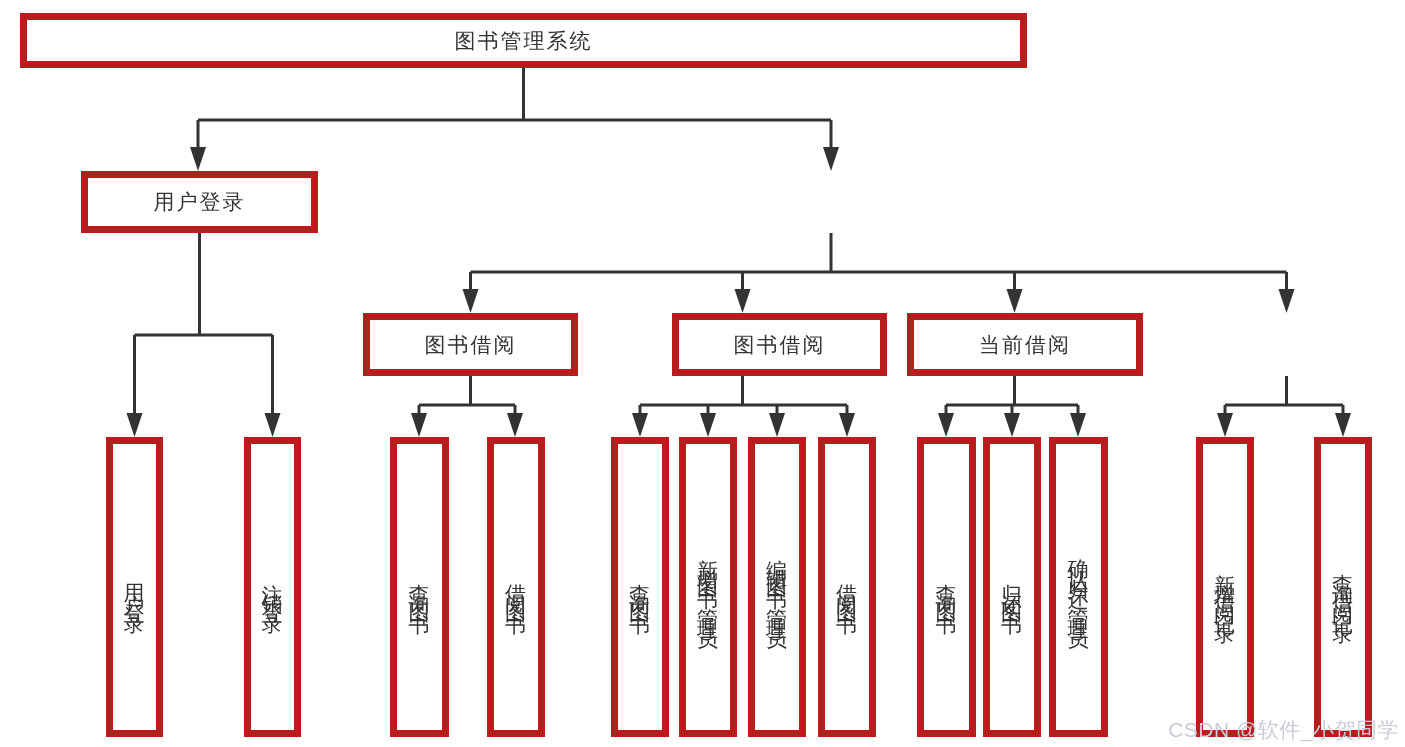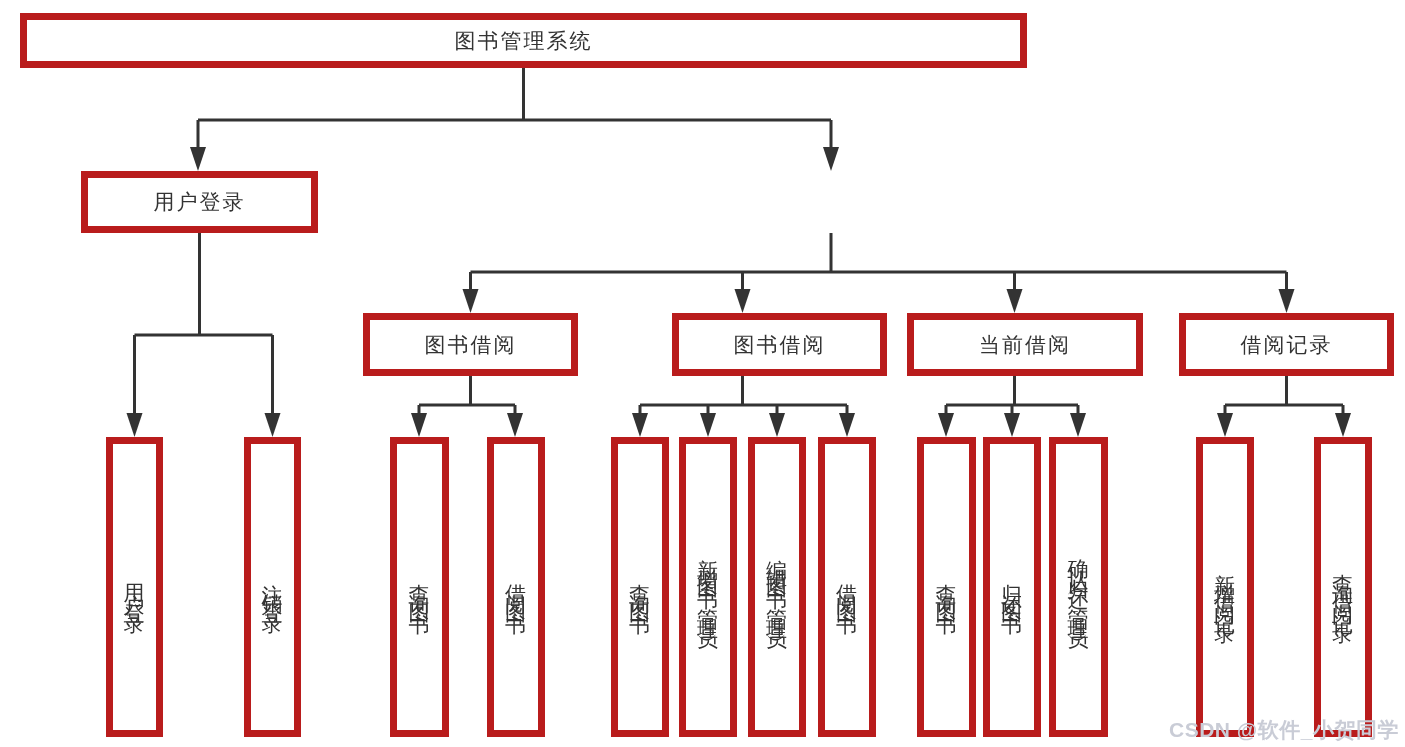--- a/index.html
+++ b/index.html
@@ -48,21 +48,20 @@
   }
   .watermark {
     position: absolute;
     right: 6px;
     bottom: 3px;
     z-index: 5;
     font-size: 21px;
     letter-spacing: 0.5px;
     color: #c9ccd6;
     white-space: nowrap;
-    font-weight: bold;
   }
 </style>
 </head>
 <body>
 
 <div id="canvas">
 
   <svg class="wires" width="1405" height="747" viewBox="0 0 1405 747">
     <g stroke="#333333" stroke-width="3" fill="none">
 
@@ -113,23 +112,20 @@
 
   <div class="hbox" style="left:363px;top:313px;width:215px;height:63px">
     <span class="lbl">图书借阅</span>
   </div>
   <div class="hbox" style="left:672px;top:313px;width:215px;height:63px">
     <span class="lbl">图书借阅</span>
   </div>
   <div class="hbox" style="left:907px;top:313px;width:236px;height:63px">
     <span class="lbl">当前借阅</span>
   </div>
-  <div class="hbox" style="left:1179px;top:313px;width:215px;height:63px">
-    <span class="lbl">借阅记录</span>
-  </div>
 
   <div class="vbox" style="left:106px;top:437px;width:57px;height:300px">
     <span class="vlbl">用户登录</span>
   </div>
   <div class="vbox" style="left:244px;top:437px;width:57px;height:300px">
     <span class="vlbl">注销登录</span>
   </div>
 
   <div class="vbox" style="left:390px;top:437px;width:59px;height:300px">
     <span class="vlbl">查询图书</span>

